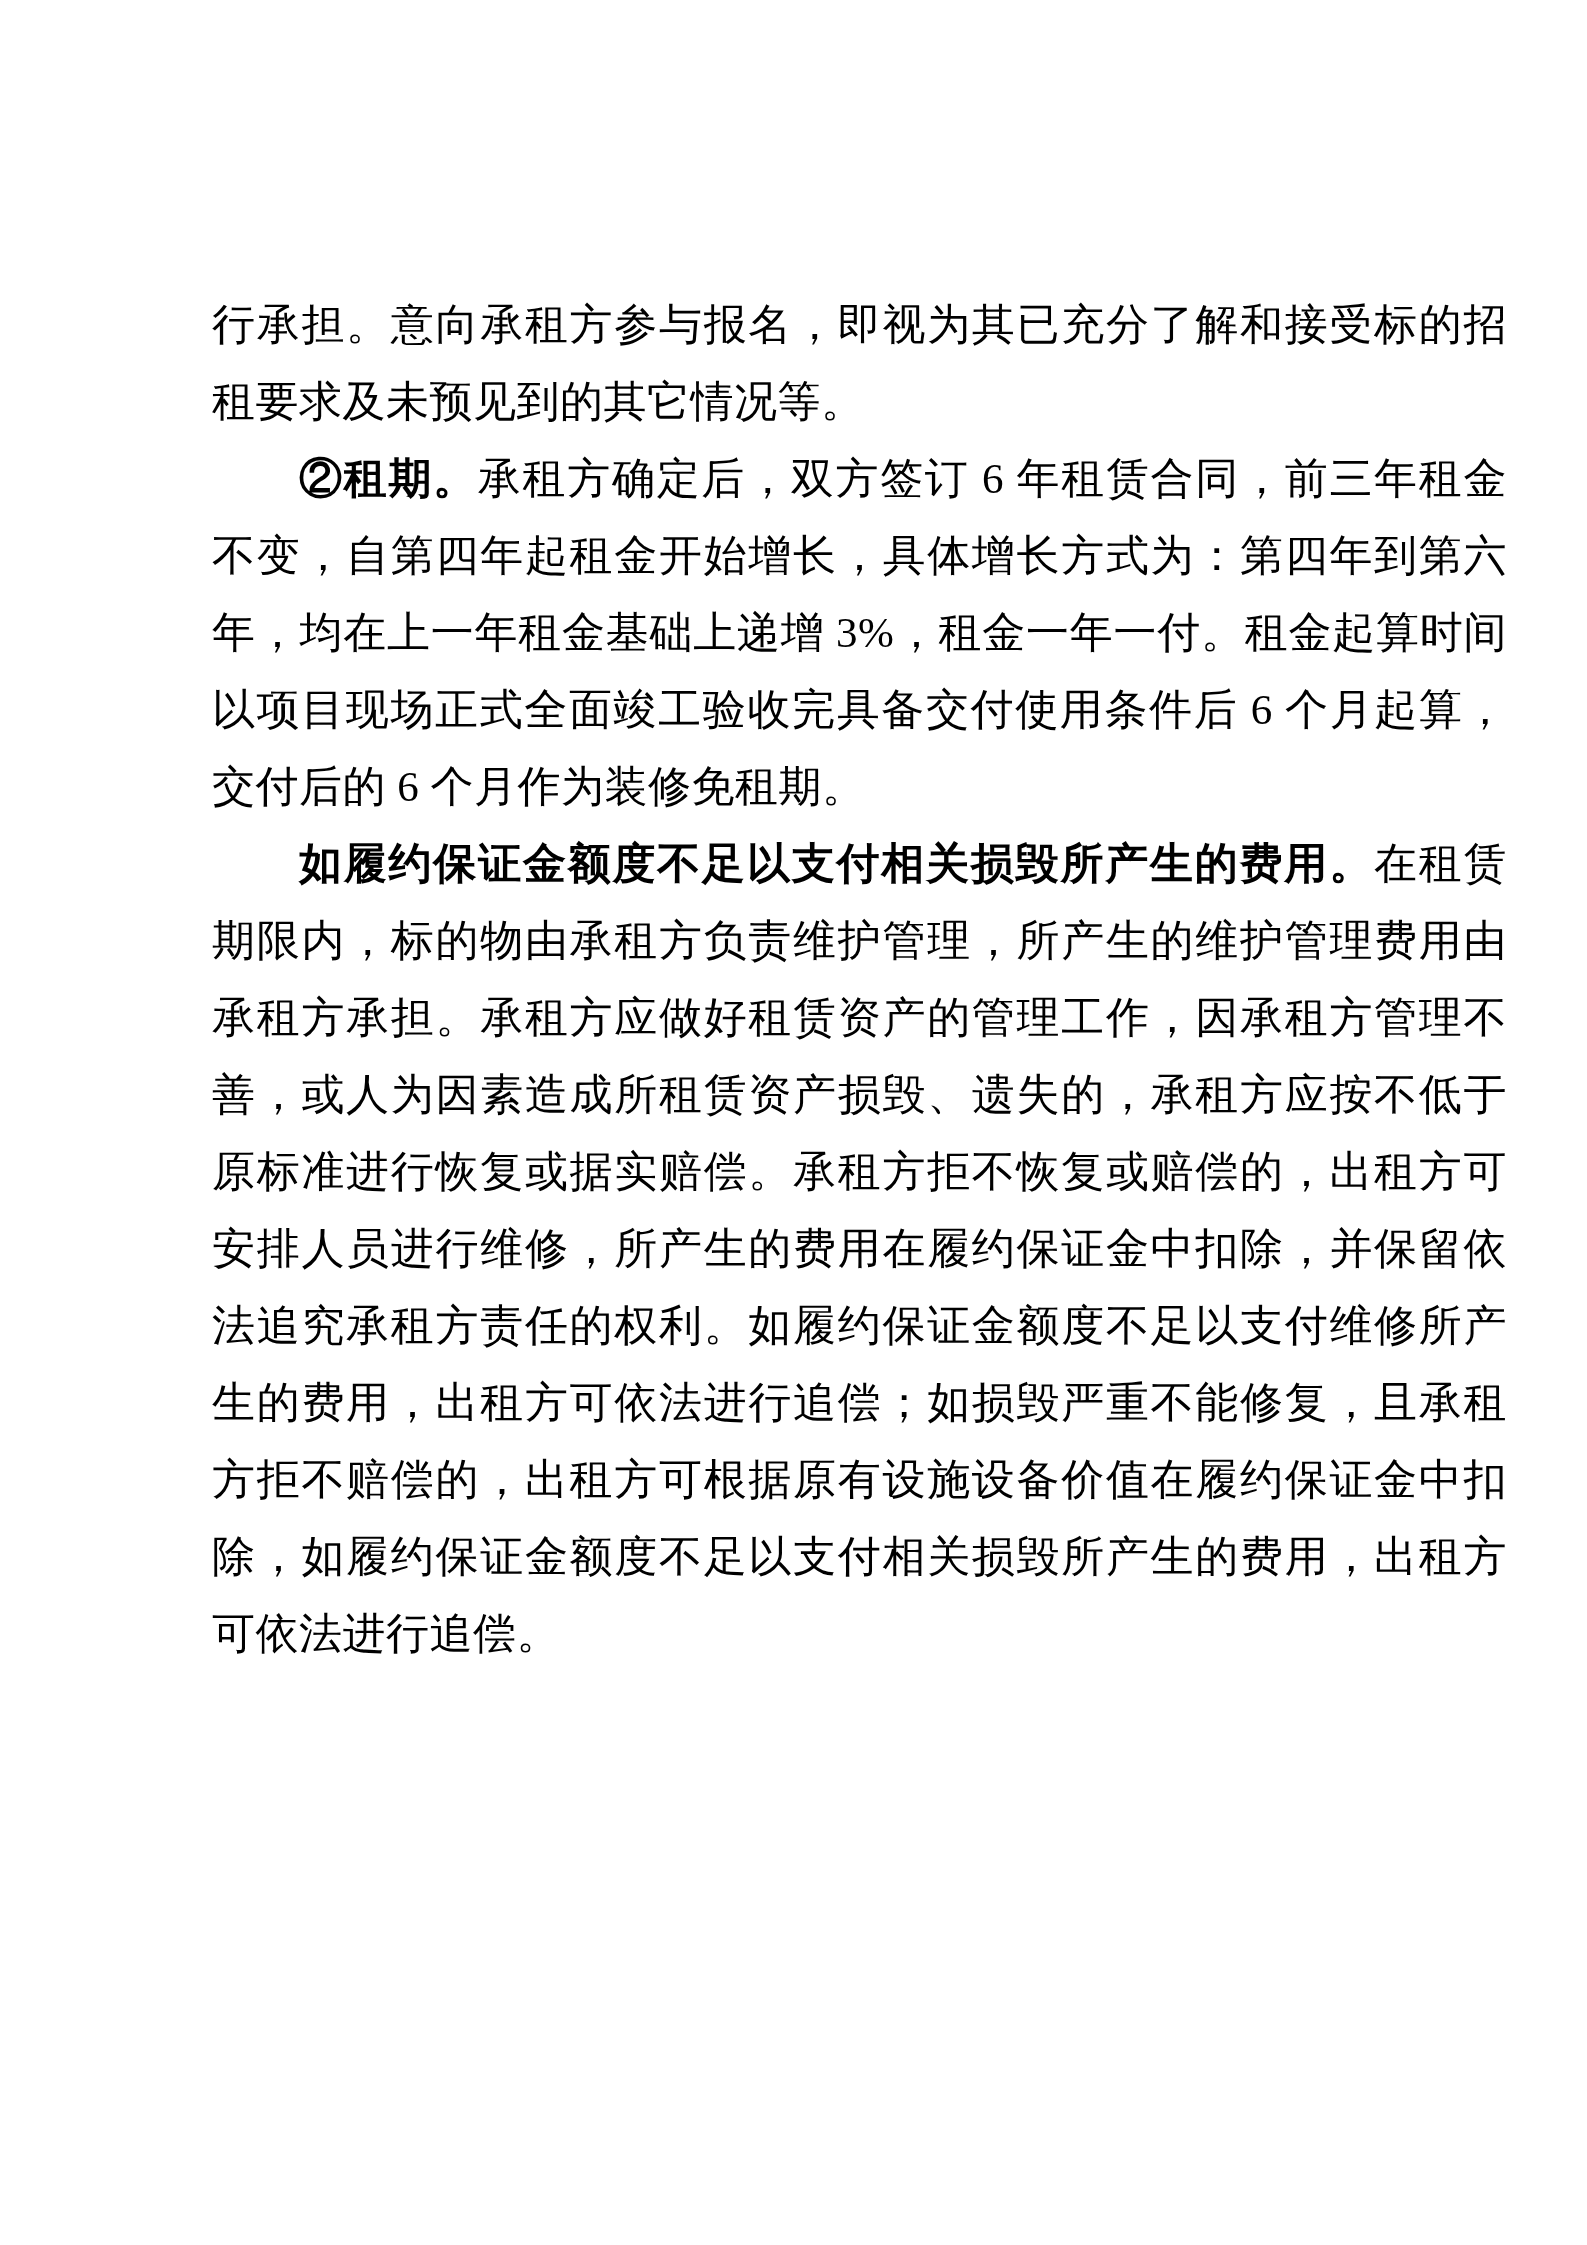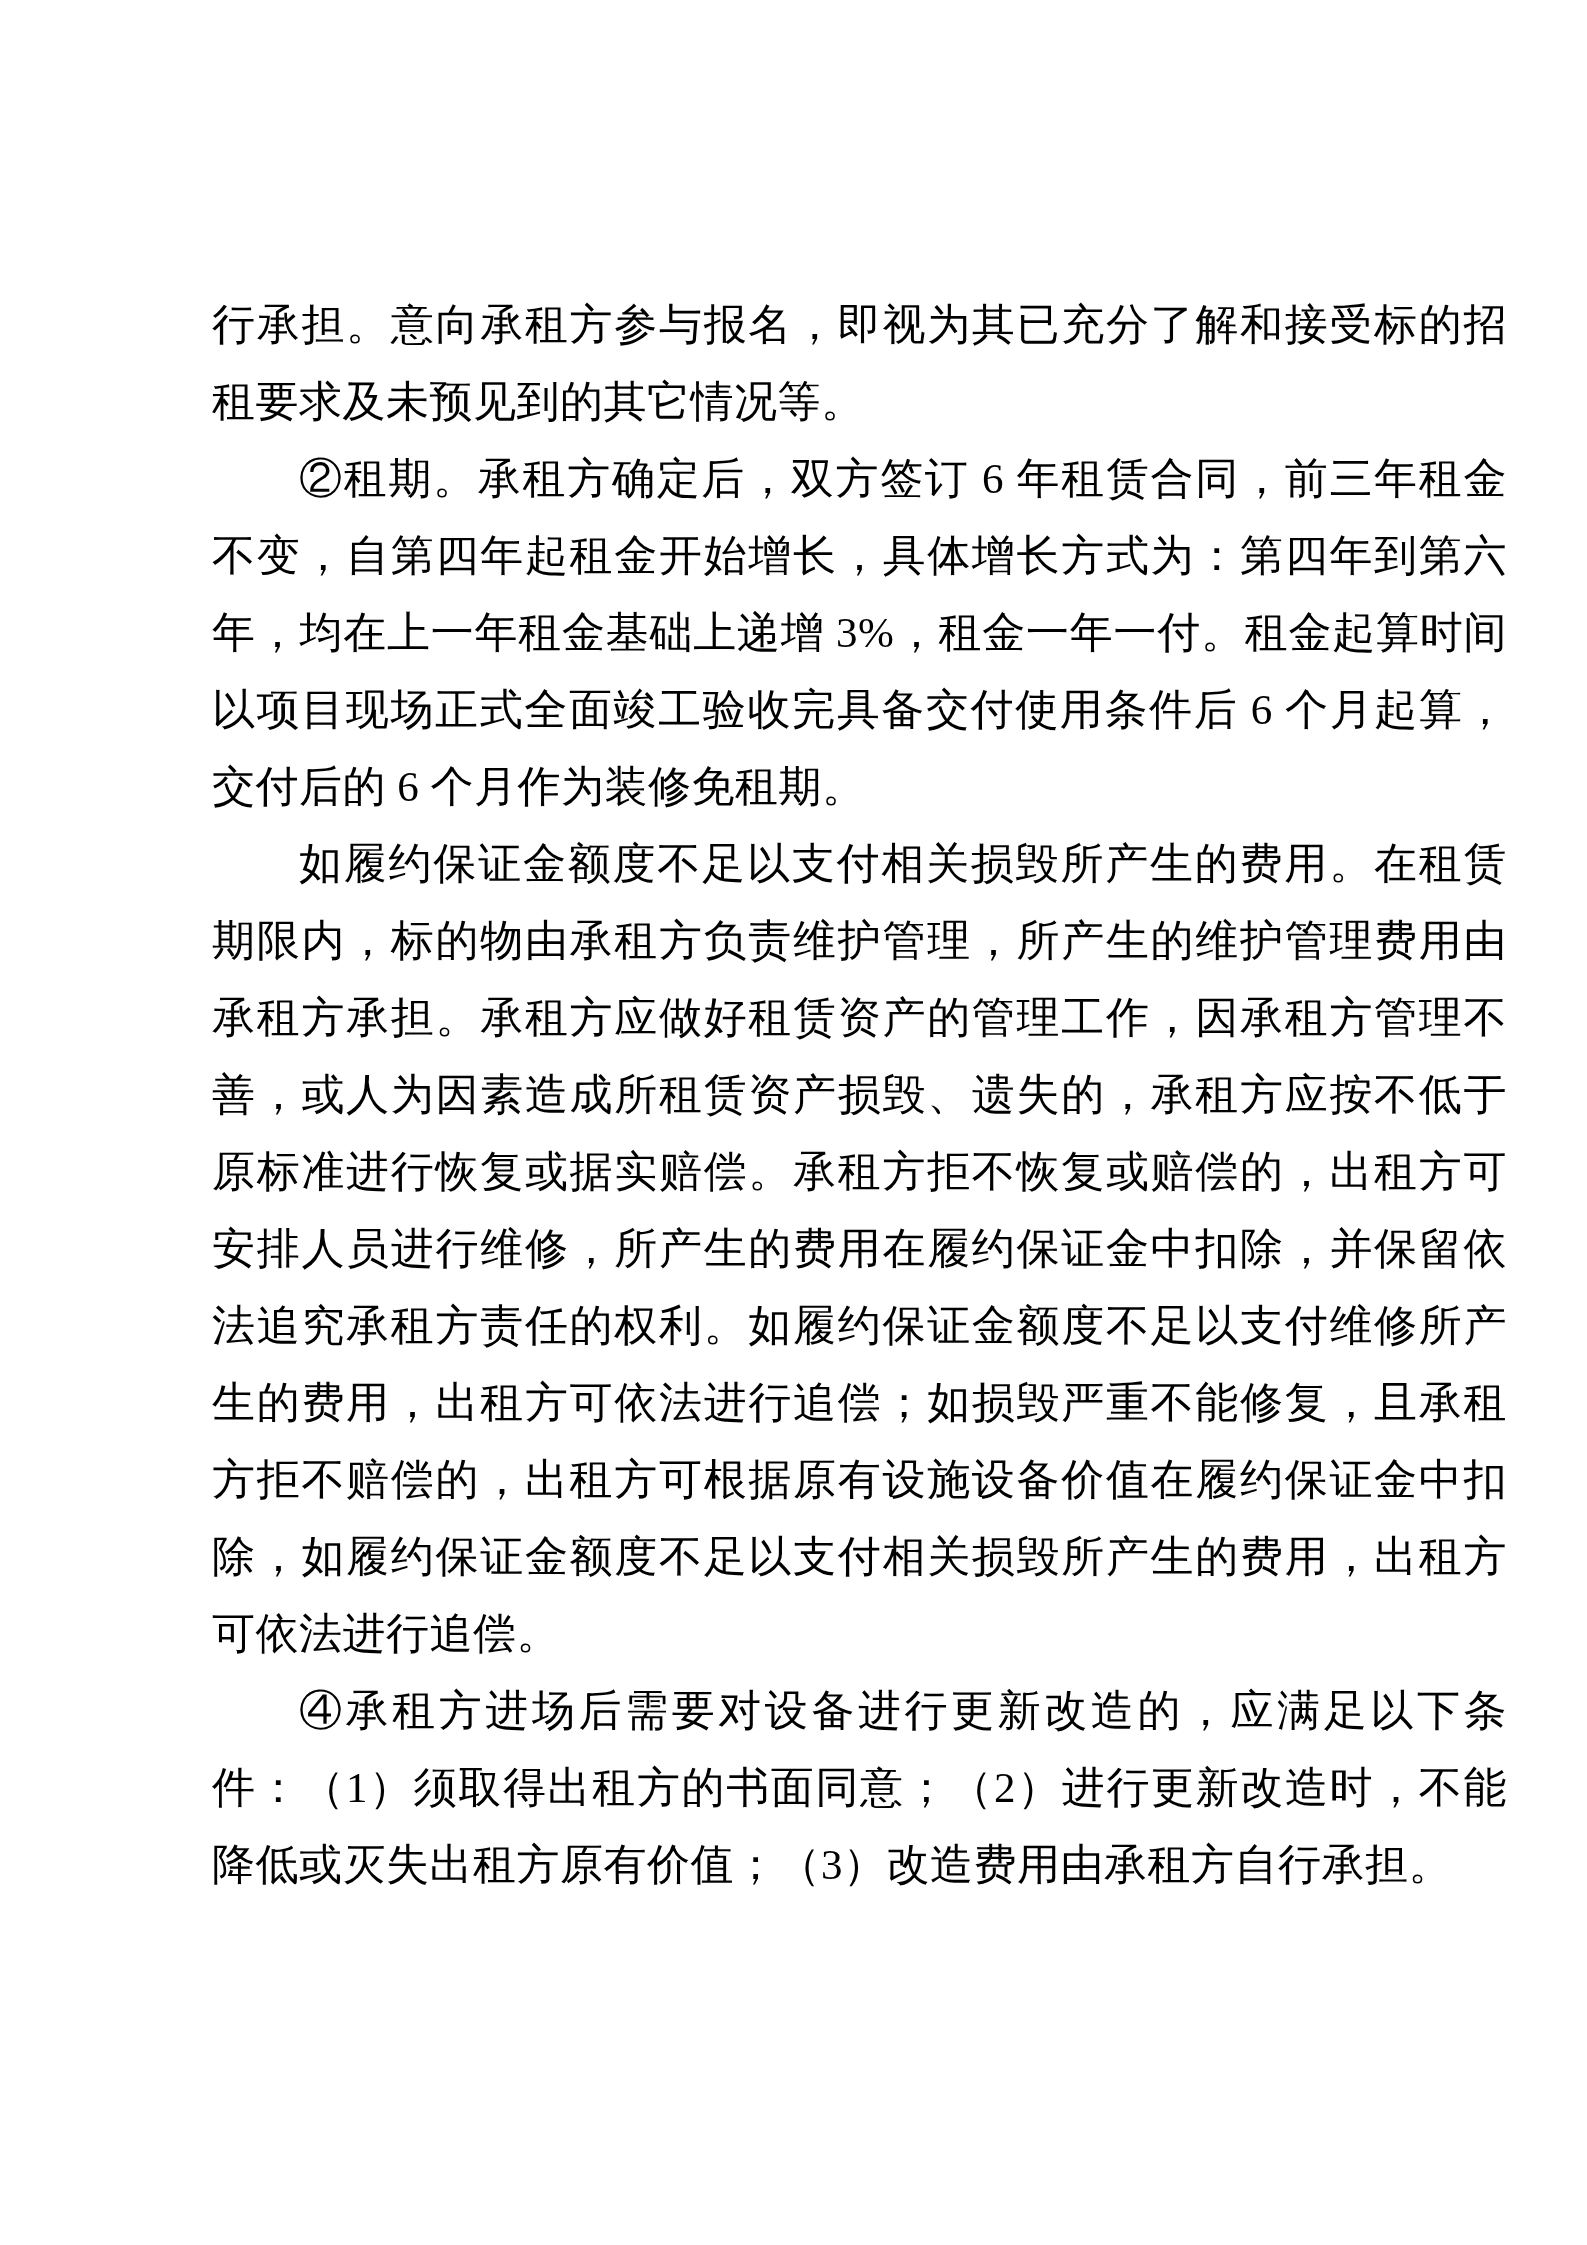--- a/index.html
+++ b/index.html
@@ -27,29 +27,28 @@
     line-height: 77px;
     text-align: justify;
     text-justify: inter-ideograph;
     letter-spacing: 0.5px;
     word-break: break-all;
   }
   .para.indented {
     text-indent: 87px;
   }
   .para .lead-bold {
-    font-weight: 400;
+    font-weight: 700;
   }
 </style>
 </head>
 <body>
 
 <div class="doc-page">
 
   <p class="para"><span>行承担。意向承租方参与报名，即视为其已充分了解和接受标的招租要求及未预见到的其它情况等。</span></p>
 
   <p class="para indented"><span class="lead-bold">②租期。</span><span>承租方确定后，双方签订 6 年租赁合同，前三年租金不变，自第四年起租金开始增长，具体增长方式为：第四年到第六年，均在上一年租金基础上递增 3%，租金一年一付。租金起算时间以项目现场正式全面竣工验收完具备交付使用条件后 6 个月起算，交付后的 6 个月作为装修免租期。</span></p>
 
   <p class="para indented"><span class="lead-bold">如履约保证金额度不足以支付相关损毁所产生的费用。</span><span>在租赁期限内，标的物由承租方负责维护管理，所产生的维护管理费用由承租方承担。承租方应做好租赁资产的管理工作，因承租方管理不善，或人为因素造成所租赁资产损毁、遗失的，承租方应按不低于原标准进行恢复或据实赔偿。承租方拒不恢复或赔偿的，出租方可安排人员进行维修，所产生的费用在履约保证金中扣除，并保留依法追究承租方责任的权利。如履约保证金额度不足以支付维修所产生的费用，出租方可依法进行追偿；如损毁严重不能修复，且承租方拒不赔偿的，出租方可根据原有设施设备价值在履约保证金中扣除，如履约保证金额度不足以支付相关损毁所产生的费用，出租方可依法进行追偿。</span></p>
 
-  <p class="para indented"><span class="lead-bold">④承租方进场后需要对设备进行更新改造的，应满足以下条件：</span><span>（1）须取得出租方的书面同意；（2）进行更新改造时，不能降低或灭失出租方原有价值；（3）改造费用由承租方自行承担。</span></p>
 
 </div>
 
 </body></html>

